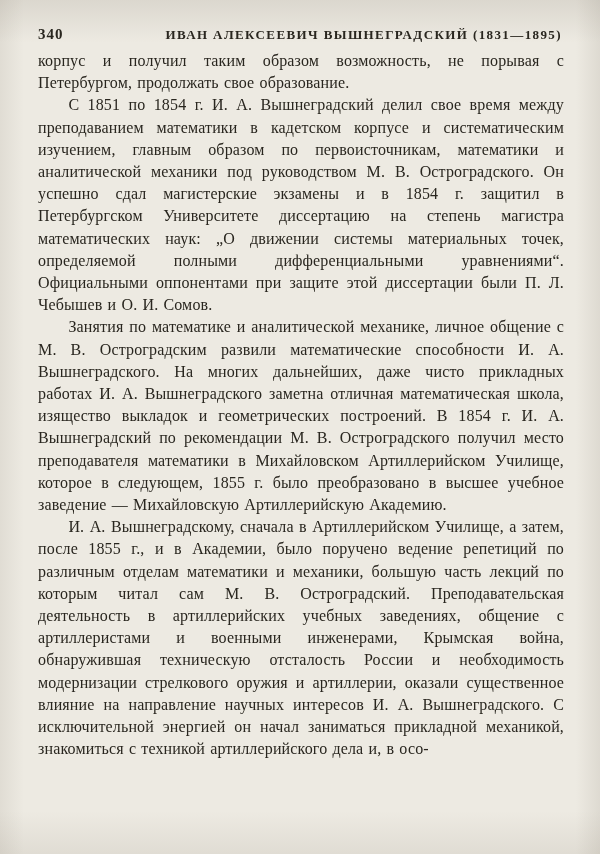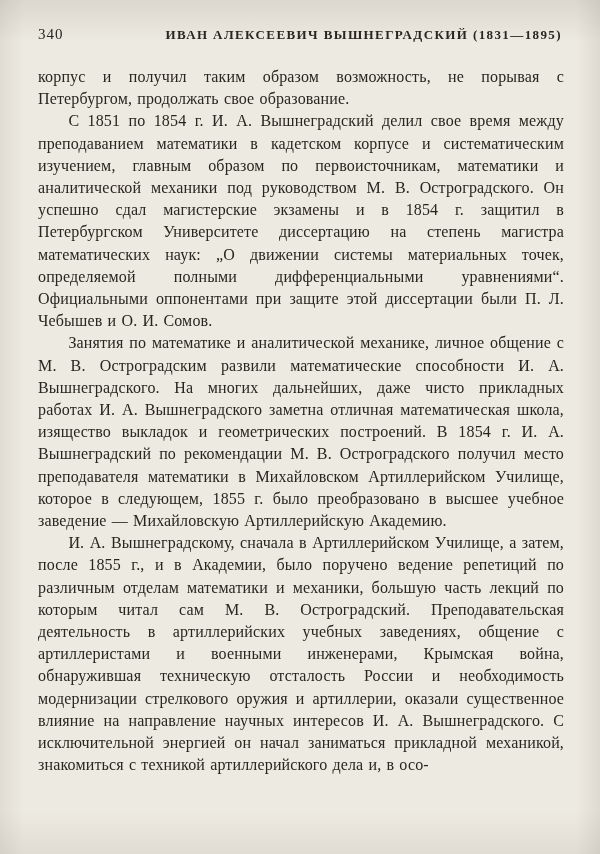--- a/index.html
+++ b/index.html
@@ -31,33 +31,33 @@
     position: absolute;
     top: 26px;
     left: 38px;
     right: 38px;
     display: flex;
     align-items: baseline;
   }
   .page-number {
     font-size: 15px;
     letter-spacing: 1px;
-    font-weight: 400;
+    font-weight: 700;
   }
   .running-title {
     flex: 1;
     text-align: right;
     font-size: 13px;
     font-weight: 700;
     letter-spacing: 1.4px;
     white-space: nowrap;
   }
   .body-text {
     position: absolute;
-    top: 66px;
+    top: 50px;
     left: 38px;
     right: 36px;
     font-size: 16px;
     line-height: 22.2px;
     text-align: justify;
     letter-spacing: 0.15px;
     word-spacing: 1px;
   }
   .body-text p {
     margin: 0;

